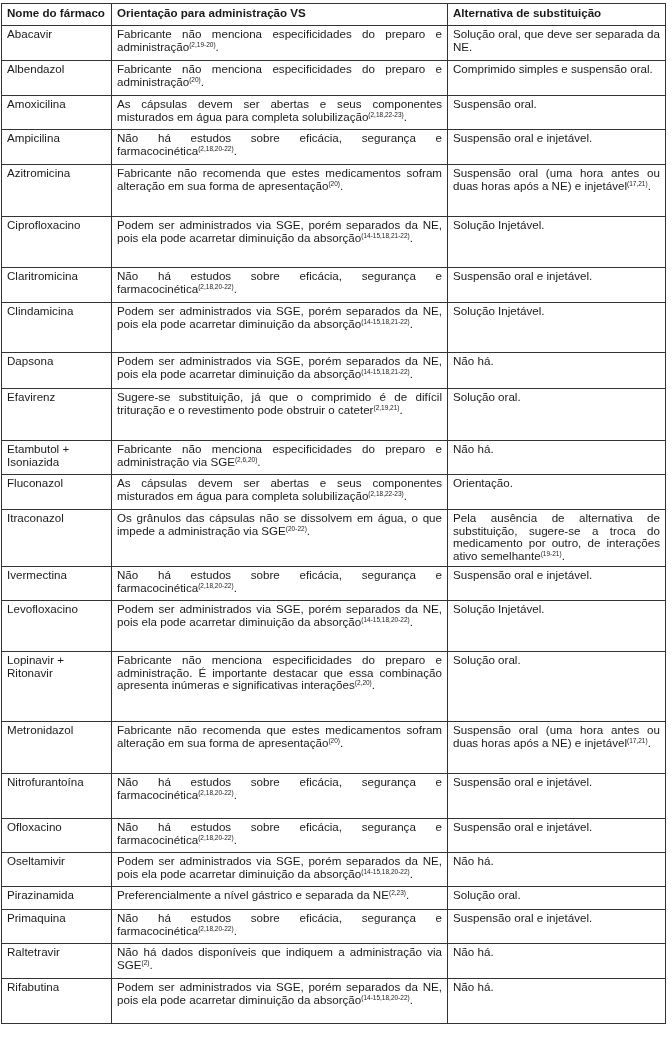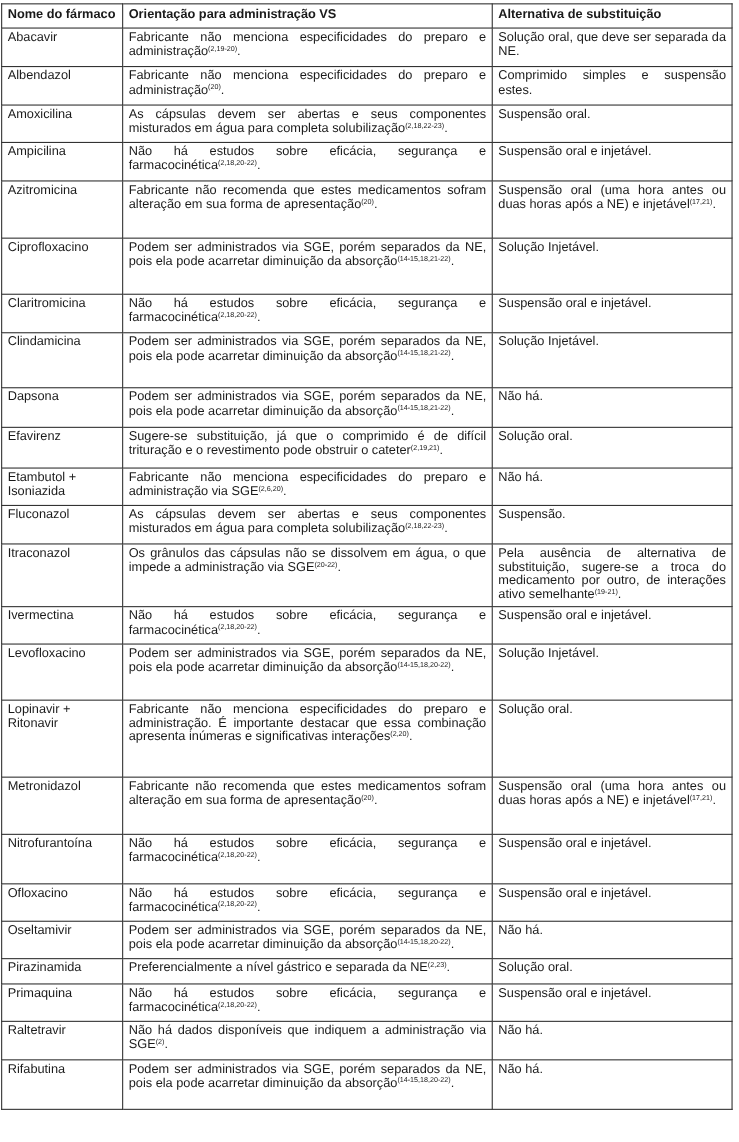--- a/index.html
+++ b/index.html
@@ -43,21 +43,21 @@
   <tbody id="tbody">
   <tr style="height: 35px; margin-top: 20px;">
     <td><span>Abacavir</span></td>
     <td class="justify"><span>Fabricante não menciona especificidades do preparo e administração</span><sup>(2,19-20)</sup><span>.</span></td>
     <td class="justify"><span>Solução oral, que deve ser separada da NE.</span><sup></sup><span></span></td>
   </tr>
 
   <tr style="height: 35px;">
     <td><span>Albendazol</span></td>
     <td class="justify"><span>Fabricante não menciona especificidades do preparo e administração</span><sup>(20)</sup><span>.</span></td>
-    <td class="justify"><span>Comprimido simples e suspensão estes.</span><sup></sup><span></span></td>
+    <td class="justify"><span>Comprimido simples e suspensão oral.</span><sup></sup><span></span></td>
   </tr>
 
   <tr style="height: 34px;">
     <td><span>Amoxicilina</span></td>
     <td class="justify"><span>As cápsulas devem ser abertas e seus componentes misturados em água para completa solubilização</span><sup>(2,18,22-23)</sup><span>.</span></td>
     <td class="justify"><span>Suspensão oral.</span><sup></sup><span></span></td>
   </tr>
 
   <tr style="height: 35px;">
     <td><span>Ampicilina</span></td>
@@ -88,36 +88,36 @@
     <td class="justify"><span>Podem ser administrados via SGE, porém separados da NE, pois ela pode acarretar diminuição da absorção</span><sup>(14-15,18,21-22)</sup><span>.</span></td>
     <td class="justify"><span>Solução Injetável.</span><sup></sup><span></span></td>
   </tr>
 
   <tr style="height: 36px;">
     <td><span>Dapsona</span></td>
     <td class="justify"><span>Podem ser administrados via SGE, porém separados da NE, pois ela pode acarretar diminuição da absorção</span><sup>(14-15,18,21-22)</sup><span>.</span></td>
     <td class="justify"><span>Não há.</span><sup></sup><span></span></td>
   </tr>
 
-  <tr style="height: 37px;">
+  <tr style="height: 52px;">
     <td><span>Efavirenz</span></td>
     <td class="justify"><span>Sugere-se substituição, já que o comprimido é de difícil trituração e o revestimento pode obstruir o cateter</span><sup>(2,19,21)</sup><span>.</span></td>
     <td class="justify"><span>Solução oral.</span><sup></sup><span></span></td>
   </tr>
 
   <tr style="height: 34px;">
     <td><span>Etambutol + Isoniazida</span></td>
     <td class="justify"><span>Fabricante não menciona especificidades do preparo e administração via SGE</span><sup>(2,6,20)</sup><span>.</span></td>
     <td class="justify"><span>Não há.</span><sup></sup><span></span></td>
   </tr>
 
   <tr style="height: 35px;">
     <td><span>Fluconazol</span></td>
     <td class="justify"><span>As cápsulas devem ser abertas e seus componentes misturados em água para completa solubilização</span><sup>(2,18,22-23)</sup><span>.</span></td>
-    <td class="justify"><span>Suspensão.</span><sup></sup><span></span></td>
+    <td class="justify"><span>Orientação.</span><sup></sup><span></span></td>
   </tr>
 
   <tr style="height: 57px;">
     <td><span>Itraconazol</span></td>
     <td class="justify"><span>Os grânulos das cápsulas não se dissolvem em água, o que impede a administração via SGE</span><sup>(20-22)</sup><span>.</span></td>
     <td class="justify"><span>Pela ausência de alternativa de substituição, sugere-se a troca do medicamento por outro, de interações ativo semelhante</span><sup>(19-21)</sup><span>.</span></td>
   </tr>
 
   <tr style="height: 34px;">
     <td><span>Ivermectina</span></td>

